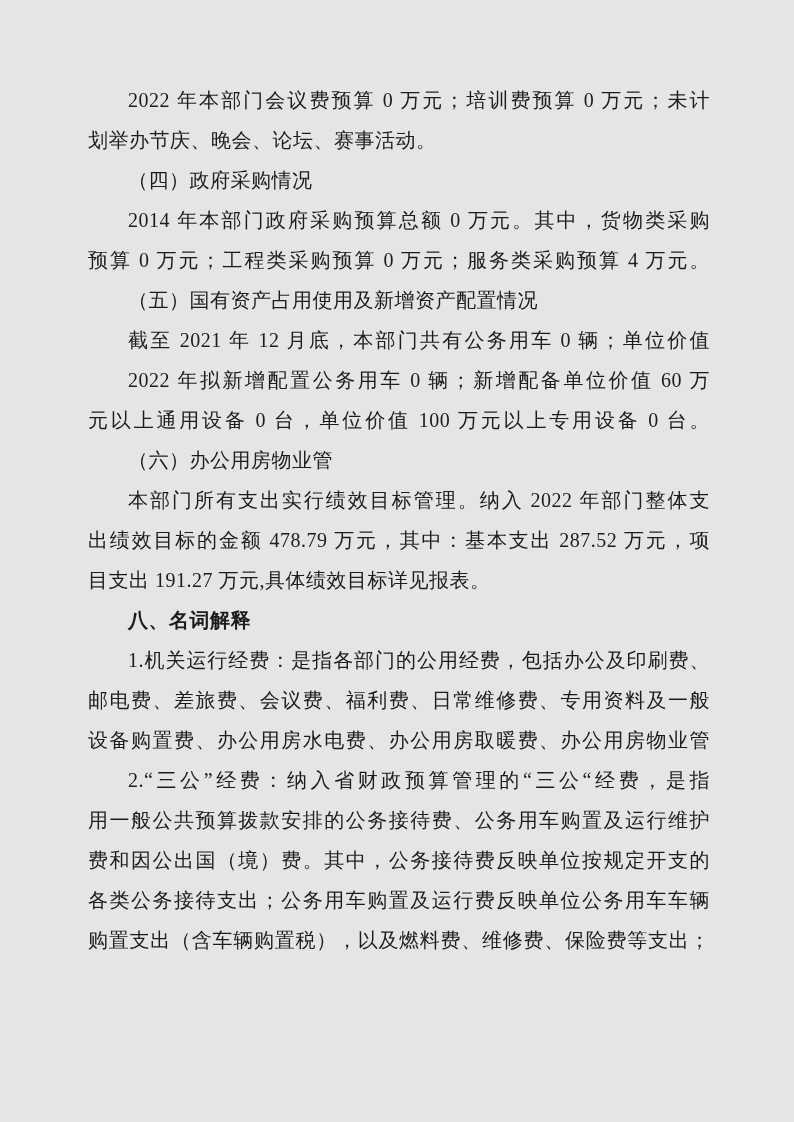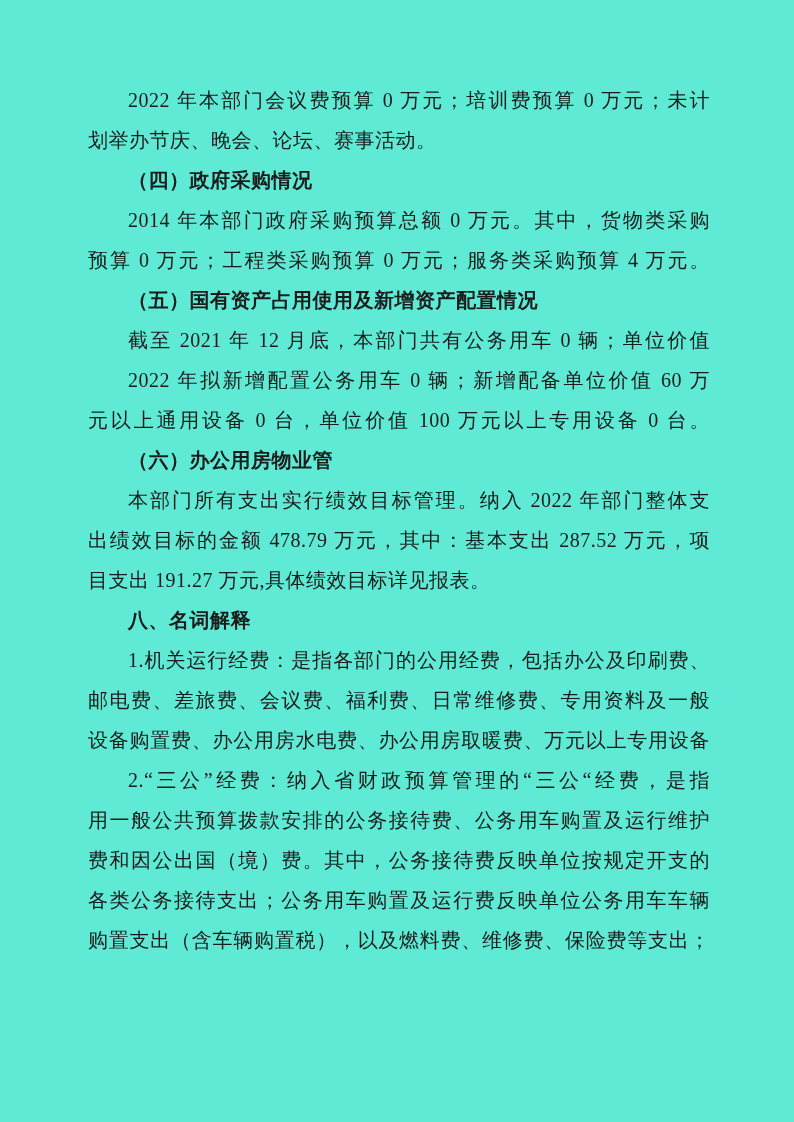--- a/index.html
+++ b/index.html
@@ -4,41 +4,41 @@
 <style>
   html, body {
     margin: 0;
     padding: 0;
     background: #ffffff;
   }
   .page {
     position: relative;
     width: 794px;
     height: 1122px;
-    background: #5eead4;
+    background: #e5e5e5;
     box-sizing: border-box;
     padding: 80px 84px 0 88px;
     font-family: "Liberation Serif", "DejaVu Serif", serif;
     font-size: 20px;
     color: #1c1c1c;
     overflow: hidden;
   }
   .line {
     height: 40px;
     line-height: 40px;
     text-align: justify;
     text-align-last: justify;
     letter-spacing: 0.5px;
     overflow: hidden;
     white-space: nowrap;
   }
   .indent { text-indent: 2em; }
   .last-left { text-align-last: left; }
   .heading {
-    font-weight: bold;
+    font-weight: normal;
     text-indent: 2em;
     text-align-last: left;
     font-family: "Liberation Serif", "DejaVu Serif", serif;
   }
   .heading-sans {
     font-weight: bold;
     text-indent: 2em;
     text-align-last: left;
     font-family: "Liberation Sans", "DejaVu Sans", sans-serif;
   }
@@ -56,19 +56,19 @@
   <div class="line indent">截至 2021 年 12 月底，本部门共有公务用车 0 辆；单位价值</div>
   <div class="line indent">2022 年拟新增配置公务用车 0 辆；新增配备单位价值 60 万</div>
   <div class="line">元以上通用设备 0 台，单位价值 100 万元以上专用设备 0 台。</div>
   <div class="line heading">（六）办公用房物业管</div>
   <div class="line indent">本部门所有支出实行绩效目标管理。纳入 2022 年部门整体支</div>
   <div class="line">出绩效目标的金额 478.79 万元，其中：基本支出 287.52 万元，项</div>
   <div class="line last-left">目支出 191.27 万元,具体绩效目标详见报表。</div>
   <div class="line heading-sans">八、名词解释</div>
   <div class="line indent">1.机关运行经费：是指各部门的公用经费，包括办公及印刷费、</div>
   <div class="line">邮电费、差旅费、会议费、福利费、日常维修费、专用资料及一般</div>
-  <div class="line">设备购置费、办公用房水电费、办公用房取暖费、万元以上专用设备</div>
+  <div class="line">设备购置费、办公用房水电费、办公用房取暖费、办公用房物业管</div>
   <div class="line indent">2.“三公”经费：纳入省财政预算管理的“三公“经费，是指</div>
   <div class="line">用一般公共预算拨款安排的公务接待费、公务用车购置及运行维护</div>
   <div class="line">费和因公出国（境）费。其中，公务接待费反映单位按规定开支的</div>
   <div class="line">各类公务接待支出；公务用车购置及运行费反映单位公务用车车辆</div>
   <div class="line">购置支出（含车辆购置税），以及燃料费、维修费、保险费等支出；</div>
 </div>
 
 </body></html>

